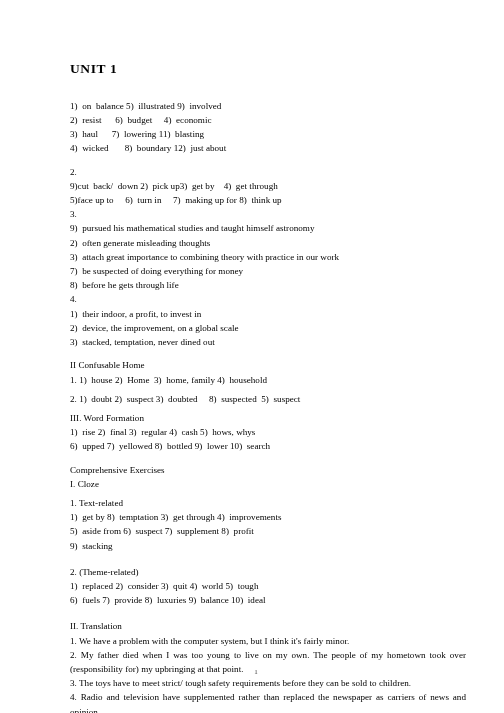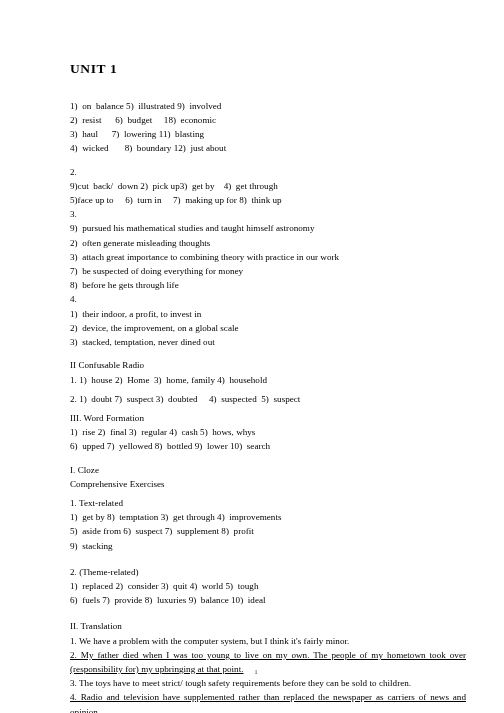--- a/index.html
+++ b/index.html
@@ -49,21 +49,20 @@
   }
 
   .line.wrap {
     white-space: normal;
   }
 
   .line.justify {
     text-align: justify;
     text-align-last: left;
     white-space: normal;
-    text-decoration: underline;
   }
 
   .gap-sm { height: 5px; }
   .gap-md { height: 9px; }
   .gap-lg { height: 12px; }
 
   .page-number {
     position: absolute;
     left: 0;
     top: 668px;
@@ -79,21 +78,21 @@
 </head>
 <body>
 
 <div class="page">
   <div class="content">
 
     <h1 class="doc-title">UNIT 1</h1>
 
     <div class="block">
       <p class="line">1)  on  balance 5)  illustrated 9)  involved</p>
-      <p class="line">2)  resist      6)  budget     18)  economic</p>
+      <p class="line">2)  resist      6)  budget     4)  economic</p>
       <p class="line">3)  haul      7)  lowering 11)  blasting</p>
       <p class="line">4)  wicked       8)  boundary 12)  just about</p>
     </div>
 
     <div class="gap-md"></div>
 
     <div class="block">
       <p class="line">2.</p>
       <p class="line">9)cut  back/  down 2)  pick up3)  get by    4)  get through</p>
       <p class="line">5)face up to     6)  turn in     7)  making up for 8)  think up</p>
@@ -111,39 +110,39 @@
     <div class="block">
       <p class="line">4.</p>
       <p class="line">1)  their indoor, a profit, to invest in</p>
       <p class="line">2)  device, the improvement, on a global scale</p>
       <p class="line">3)  stacked, temptation, never dined out</p>
     </div>
 
     <div class="gap-md"></div>
 
     <div class="block">
-      <p class="line">II Confusable Radio</p>
+      <p class="line">II Confusable Home</p>
       <p class="line">1. 1)  house 2)  Home  3)  home, family 4)  household</p>
       <div class="gap-sm"></div>
-      <p class="line">2. 1)  doubt 7)  suspect 3)  doubted     4)  suspected  5)  suspect</p>
+      <p class="line">2. 1)  doubt 2)  suspect 3)  doubted     8)  suspected  5)  suspect</p>
     </div>
 
     <div class="gap-sm"></div>
 
     <div class="block">
       <p class="line">III. Word Formation</p>
       <p class="line">1)  rise 2)  final 3)  regular 4)  cash 5)  hows, whys</p>
       <p class="line">6)  upped 7)  yellowed 8)  bottled 9)  lower 10)  search</p>
     </div>
 
     <div class="gap-md"></div>
 
     <div class="block">
+      <p class="line">Comprehensive Exercises</p>
       <p class="line">I. Cloze</p>
-      <p class="line">Comprehensive Exercises</p>
 
       <div class="gap-sm"></div>
 
       <p class="line">1. Text-related</p>
       <p class="line">1)  get by 8)  temptation 3)  get through 4)  improvements</p>
       <p class="line">5)  aside from 6)  suspect 7)  supplement 8)  profit</p>
       <p class="line">9)  stacking</p>
 
       <div class="gap-lg"></div>
 

